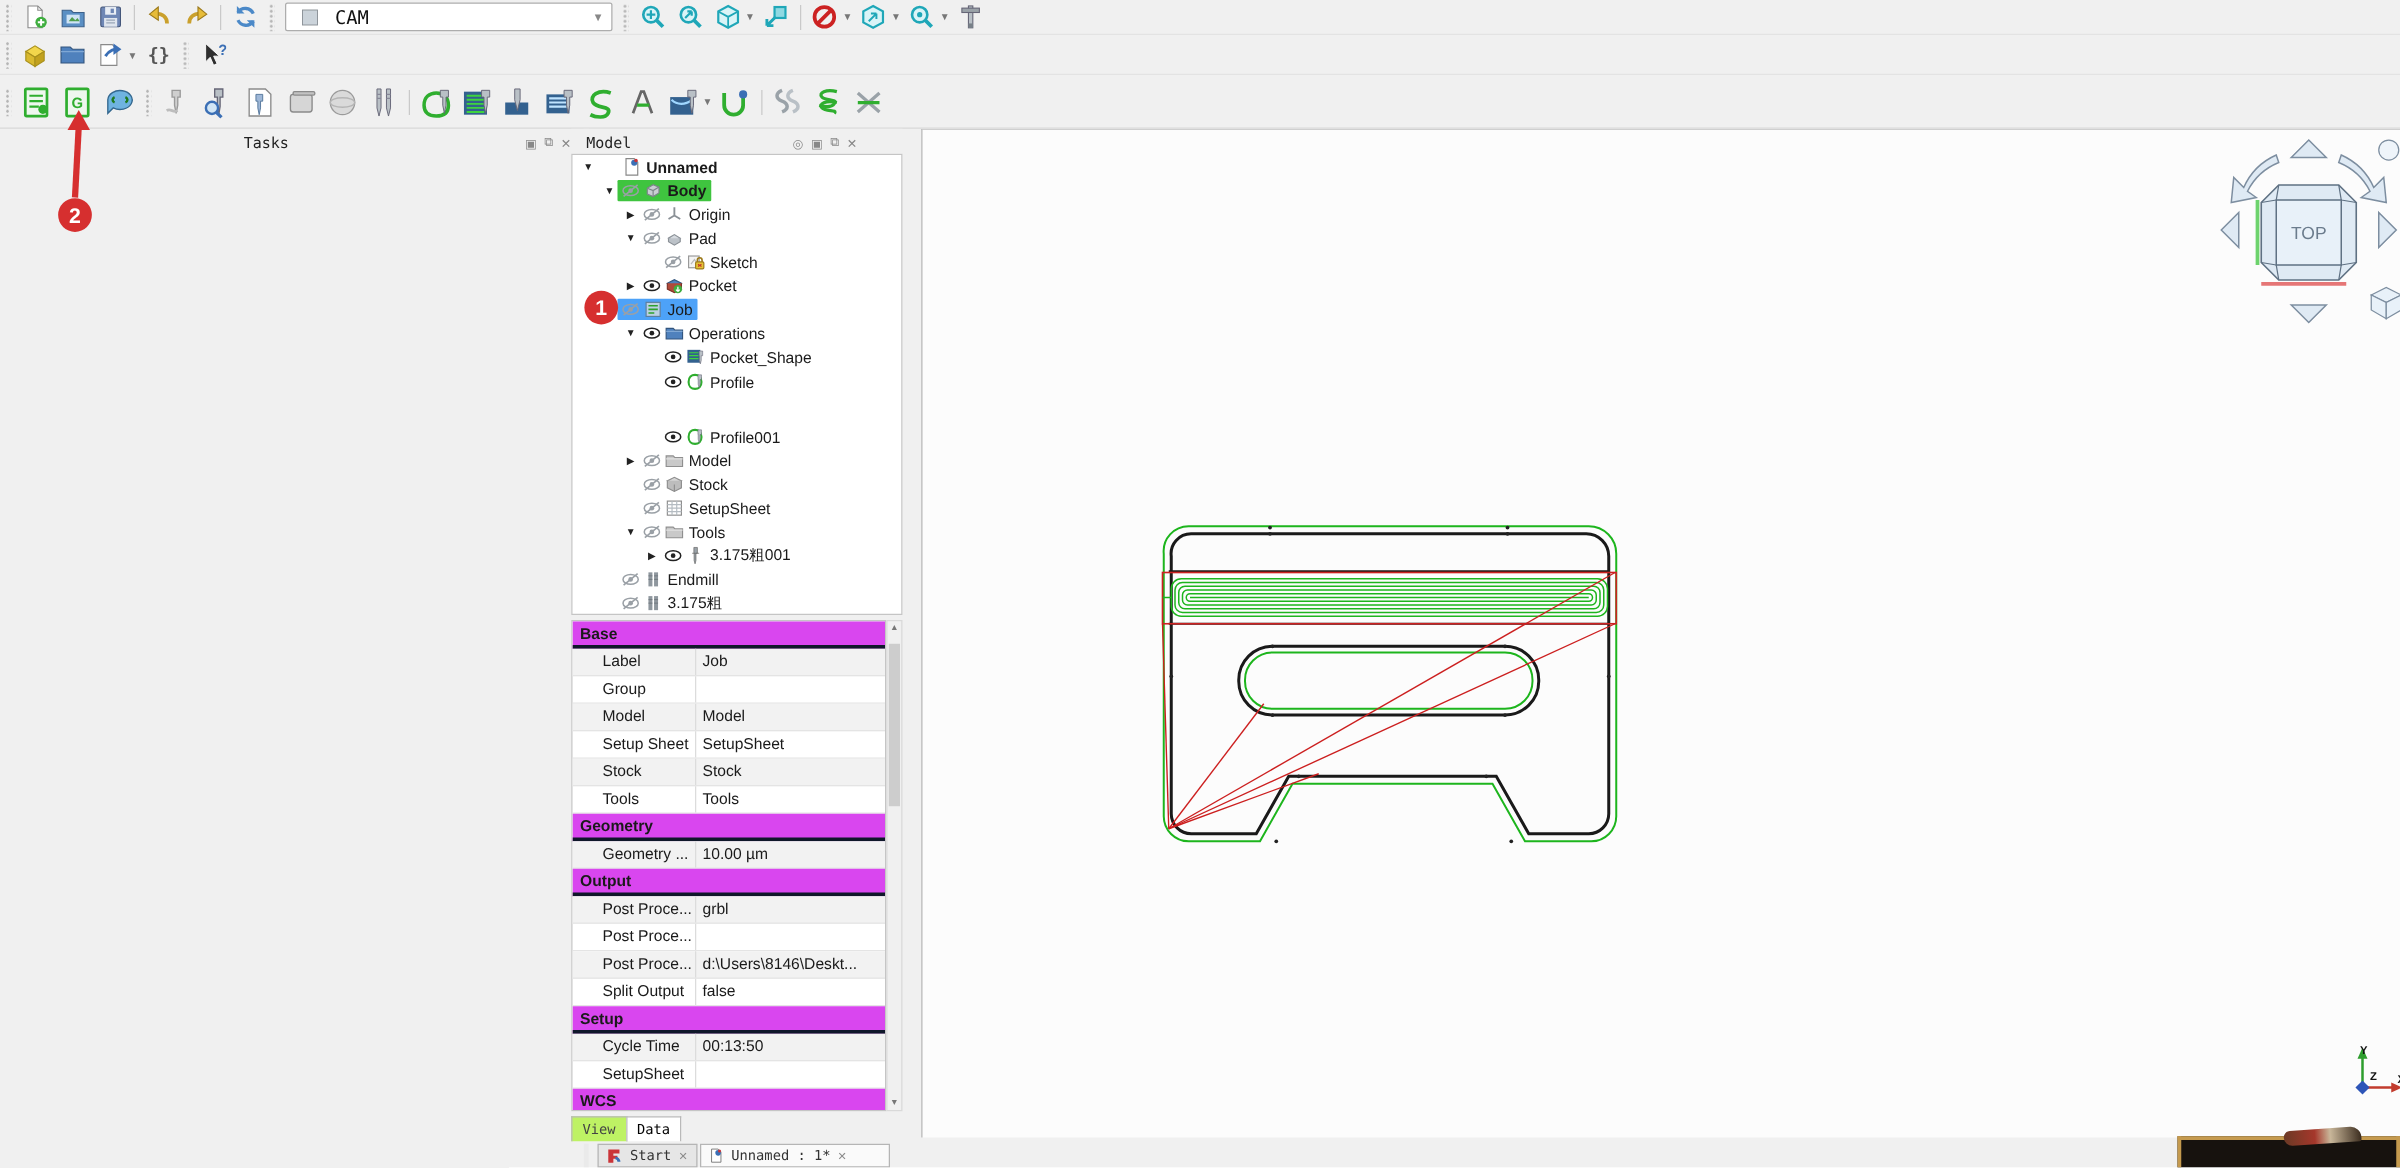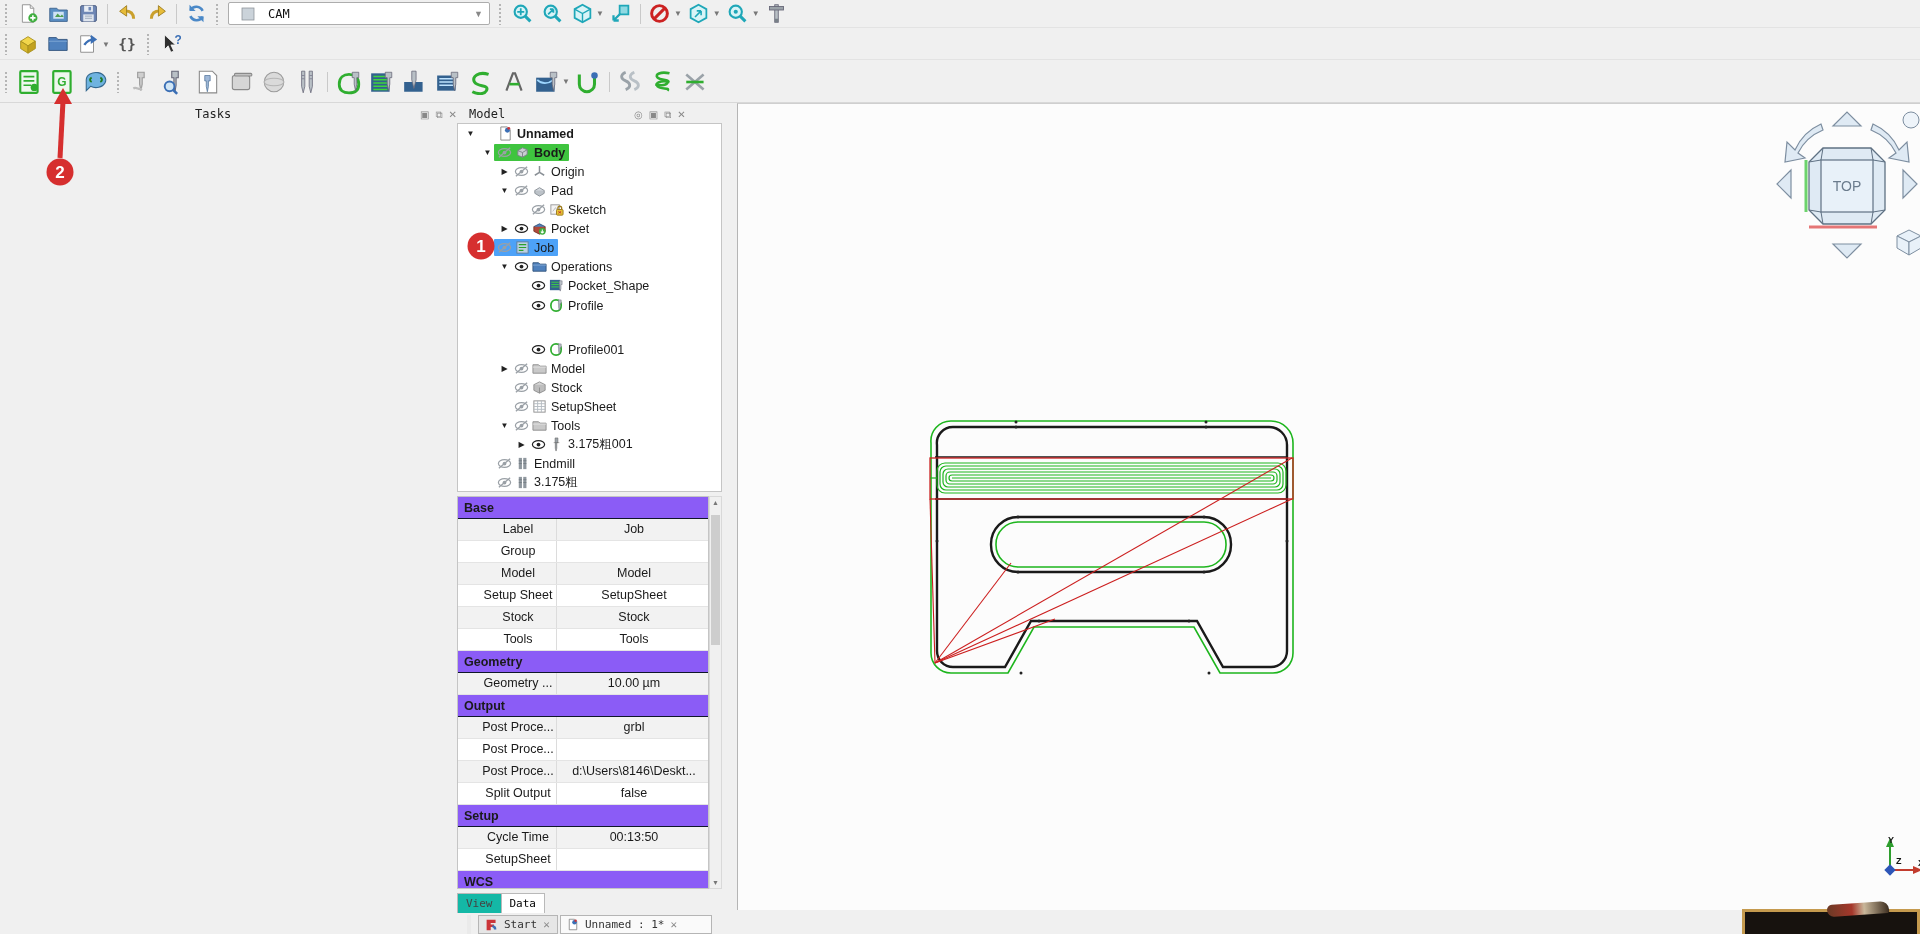--- a/index.html
+++ b/index.html
@@ -16,21 +16,21 @@
             width:28px; height:26px; margin:0 1px; border-radius:3px; }
   #toolbar3 .tbicon { width:31px; height:34px; }
   .tbicon svg { display:block; }
   .tbsep { width:1px; height:20px; background:#c9c9c9; margin:0 4px; }
   .tbhandle { width:5px; height:22px; margin:0 4px;
     background-image:radial-gradient(#b5b5b5 1px, transparent 1.2px);
     background-size:4px 4px; }
   .tbdrop { font-size:8px; color:#777; margin:0 2px 0 -1px; }
   .wbcombo { display:inline-flex; align-items:center; width:262px; height:23px;
              background:#fff; border:1px solid #adadad; border-radius:2px; margin:0 4px; padding:0 4px; }
-  .wbcombo .wbtext { flex:1; font-family:"DejaVu Sans Mono", monospace; font-size:12px; color:#111; padding-left:5px; }
+  .wbcombo .wbtext { flex:1; font-family:"DejaVu Sans Mono", monospace; font-size:15px; color:#111; padding-left:5px; }
   .wbcombo .wbcaret { color:#888; font-size:9px; padding-right:2px; }
 
   
   .dock-header { position:absolute; height:18px; font-family:"DejaVu Sans Mono", monospace;
                  font-size:12px; color:#222; }
   .dock-btns { position:absolute; top:0; display:flex; gap:6px; color:#888; font-size:10px; }
   .dock-btns span { cursor:default; }
 
   #tasks-panel  { position:absolute; left:0; top:103px; width:467px; height:831px; }
   #model-panel  { position:absolute; left:457px; top:103px; width:265px; height:812px; background:#f0f0f0; }
@@ -45,37 +45,37 @@
   .teye { width:18px; flex:0 0 18px; display:inline-flex; justify-content:center; }
   .ticon { width:18px; flex:0 0 18px; display:inline-flex; justify-content:center; }
   .tlabel { padding-left:3px; font-size:12.5px; }
   .hl-green { background:#3fc43f; }
   .hl-blue  { background:#4da2f8; }
   .bold { font-weight:bold; }
 
   
   #props { position:absolute; left:0; top:393px; width:252px; height:393px; background:#fff;
            border:1px solid #c5c5c5; overflow:hidden; font-size:12.5px; }
-  .pgroup { display:flex; align-items:center; height:22px; background:#8b5cf6; font-weight:bold;
-            padding-left:6px; border-bottom:1px solid #0f172a; }
-  .prow { display:flex; height:22px; border-bottom:1px solid #e4e4e4;text-align:center; }
+  .pgroup { display:flex; align-items:center; height:22px; background:#d946ef; font-weight:bold;
+            padding-left:6px; border-bottom:3px solid #0f172a; }
+  .prow { display:flex; height:22px; border-bottom:1px solid #e4e4e4; }
   .prow.alt { background:#f2f2f2; }
   .plabel { width:99px; flex:0 0 99px; padding:3px 2px 0 24px; border-right:1px solid #dcdcdc;
             overflow:hidden; white-space:nowrap; }
   .pvalue { flex:1; padding:3px 2px 0 5px; overflow:hidden; white-space:nowrap; }
   #prop-scroll { position:absolute; left:252px; top:393px; width:13px; height:393px;
                  background:#f0f0f0; border:1px solid #d9d9d9; }
   #prop-scroll .thumb { position:absolute; left:1px; top:18px; width:9px; height:130px; background:#cdcdcd; }
   #prop-scroll .sarrow { position:absolute; left:0; width:11px; text-align:center; font-size:7px; color:#777; }
 
   
   #vd-tabs { position:absolute; left:0; top:790px; height:20px; display:flex;
              font-family:"DejaVu Sans Mono", monospace; font-size:11px; }
   .vdtab { padding:3px 8px 0 8px; height:20px; border:1px solid #b9b9b9; border-bottom:none;
-           background:#14b8a6; color:#444; margin-right:-1px; }
+           background:#bef264; color:#444; margin-right:-1px; }
   .vdtab.active { background:#fff; color:#000; z-index:2; }
 
   
   #viewport { position:absolute; left:737px; top:103px; width:1183px; height:807px;
               background:#fcfcfc; border-left:1px solid #b5b5b5; border-top:1px solid #cfcfcf; }
 
   
   .mditab { position:absolute; top:915px; height:19px; display:flex; align-items:center;
             font-family:"DejaVu Sans Mono", monospace; font-size:11px; color:#333;
             border:1px solid #b5b5b5; padding:0 6px; gap:6px; }

